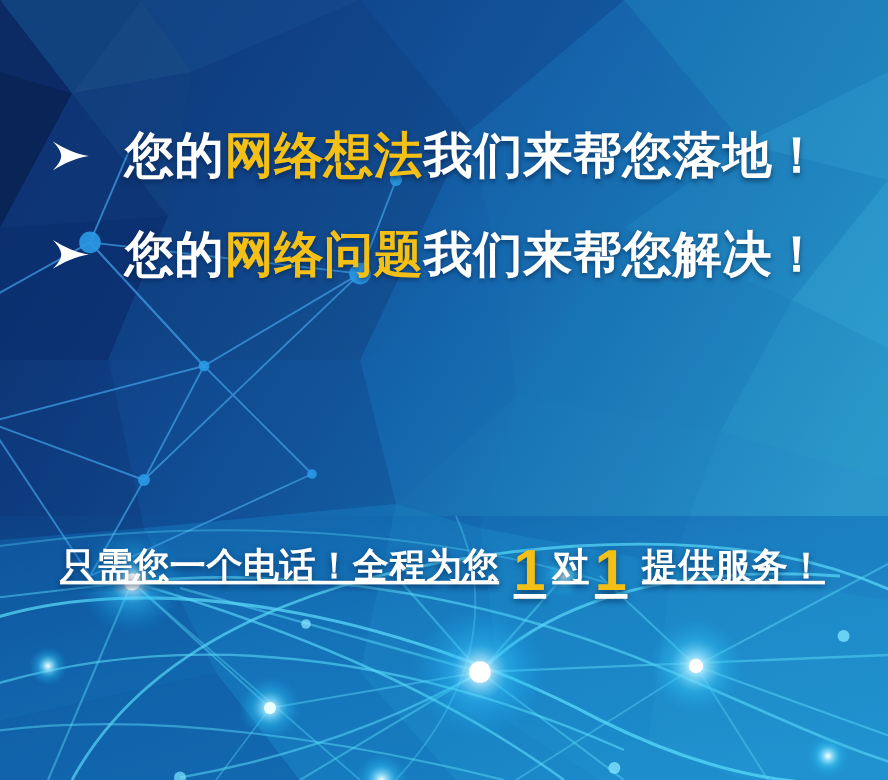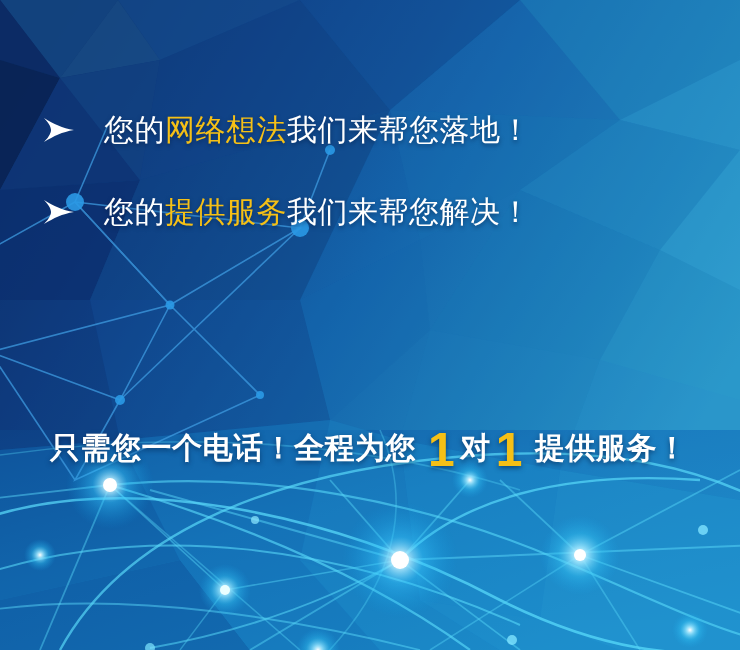--- a/index.html
+++ b/index.html
@@ -45,42 +45,42 @@
     top: 50%;
     transform: translateY(-50%);
     width: 34px;
     height: 28px;
   }
   .headline-text {
     position: absolute;
     left: 104px;
     top: 50%;
     transform: translateY(-50%);
-    font-size: 30px;
-    font-weight: normal;
+    font-size: 41px;
+    font-weight: bold;
     letter-spacing: 0.5px;
     color: #ffffff;
     white-space: nowrap;
     text-shadow: 0 2px 4px rgba(3,24,60,0.55);
     text-align: right;
   }
   .hl-accent { color: #f5c016; }
 
   .subline {
     position: absolute;
     left: 50px;
     font-size: 30px;
     font-weight: bold;
     color: #ffffff;
     white-space: nowrap;
     letter-spacing: 0.5px;
     text-shadow: 0 2px 5px rgba(3,30,70,0.6);
   }
   #subline-1 { top: 362px; }
-  #subline-2 { top: 428px; display: flex; align-items: flex-start; }
+  #subline-2 { top: 452px; display: flex; align-items: flex-end; text-decoration: underline; }
   .big-one {
     color: #f5c016;
     font-size: 48px;
     font-weight: bold;
     line-height: 0.8;
     padding: 0 5px;
     position: relative;
     top: 3px;
   }
   .gap-s { display: inline-block; width: 7px; }
@@ -255,21 +255,21 @@
       <svg class="bullet-arrow" viewBox="0 0 34 28">
         <path d="M2,2 C12,8 20,12 32,14 C20,16 12,20 2,26 C8,20 9,16 9,14 C9,12 8,8 2,2 Z" fill="#ffffff"></path>
       </svg>
       <div class="headline-text"><span>您的</span><span class="hl-accent">网络想法</span><span>我们来帮您落地！</span></div>
     </div>
 
     <div class="headline-row" style="top:184px">
       <svg class="bullet-arrow" viewBox="0 0 34 28">
         <path d="M2,2 C12,8 20,12 32,14 C20,16 12,20 2,26 C8,20 9,16 9,14 C9,12 8,8 2,2 Z" fill="#ffffff"></path>
       </svg>
-      <div class="headline-text"><span>您的</span><span class="hl-accent">提供服务</span><span>我们来帮您解决！</span></div>
+      <div class="headline-text"><span>您的</span><span class="hl-accent">网络问题</span><span>我们来帮您解决！</span></div>
     </div>
 
 
 
     <div class="subline" id="subline-2">
       <span>只需您一个电话！全程为您</span>
       <span class="gap-s"></span>
       <span class="big-one">1</span>
       <span>对</span>
       <span class="big-one">1</span>

